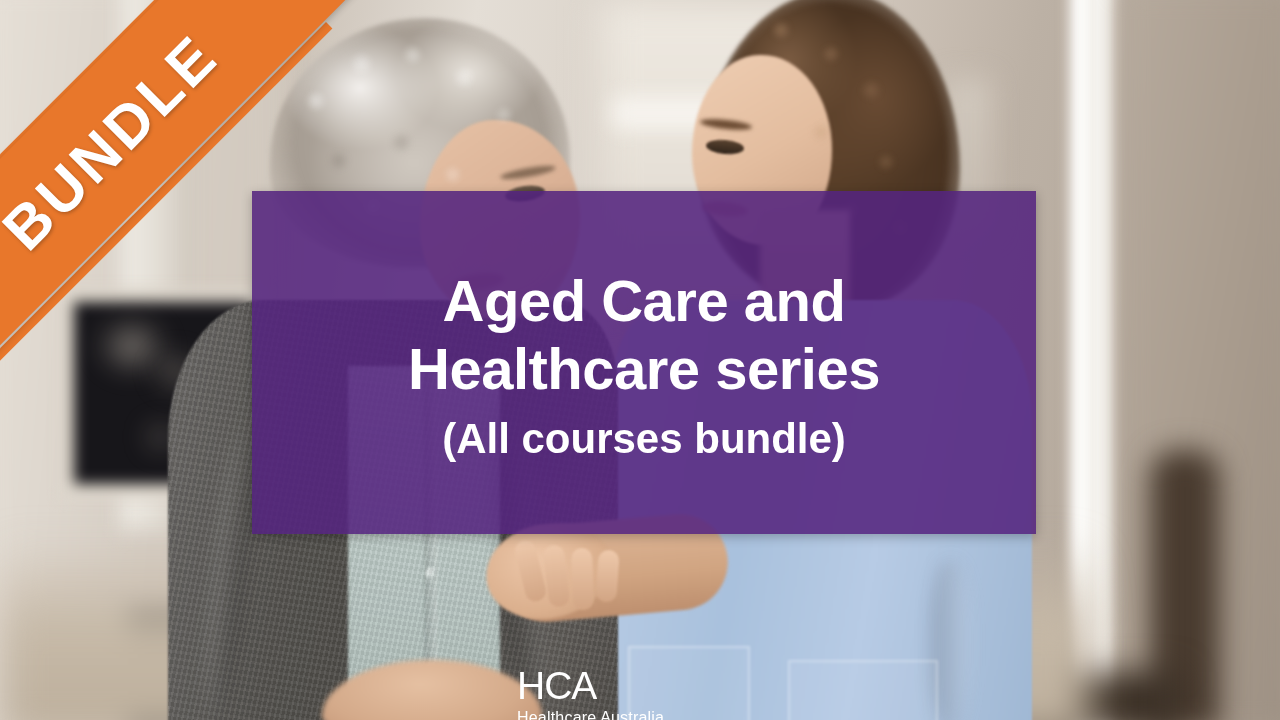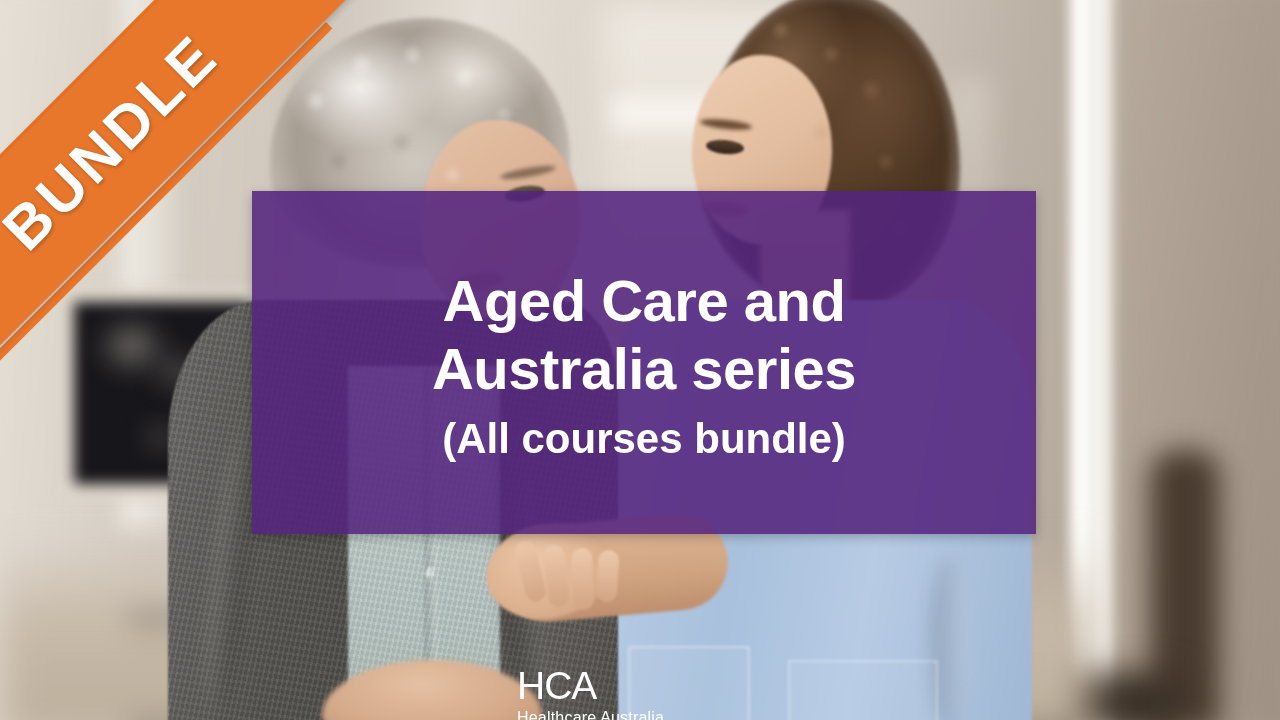--- a/index.html
+++ b/index.html
@@ -519,21 +519,21 @@
     <div class="ribbon-stripe top"></div>
     <div class="ribbon-stripe bottom"></div>
     <div class="ribbon-band">
       <span class="ribbon-label">BUNDLE</span>
     </div>
   </div>
 
   <div class="title-banner">
     <div class="banner-inner">
       <div class="title-line">Aged Care and</div>
-      <div class="title-line">Australia series</div>
+      <div class="title-line">Healthcare series</div>
       <div class="subtitle-line">(All courses bundle)</div>
     </div>
 
     <div class="hca-logo">
       <span class="hca-mark">HCA</span>
       <span class="hca-sub">Healthcare Australia</span>
     </div>
   </div>
 
 </div>

